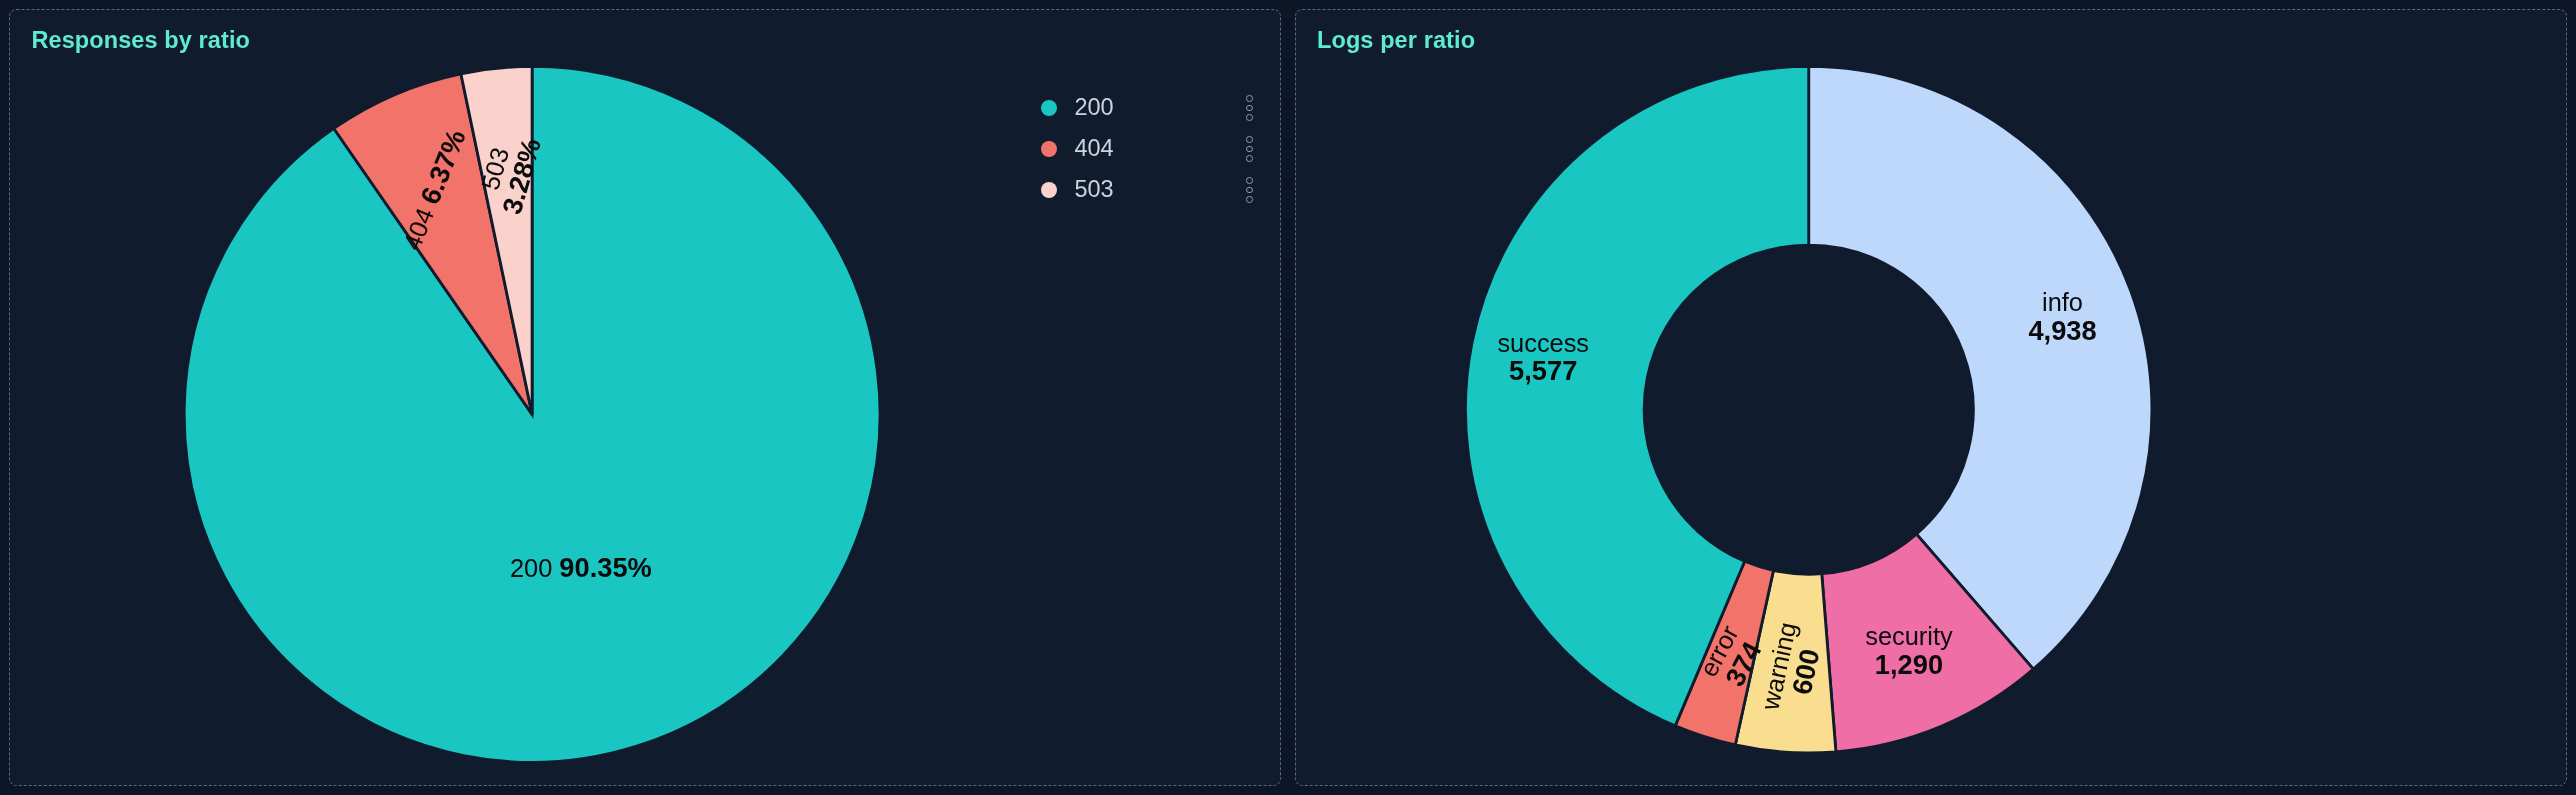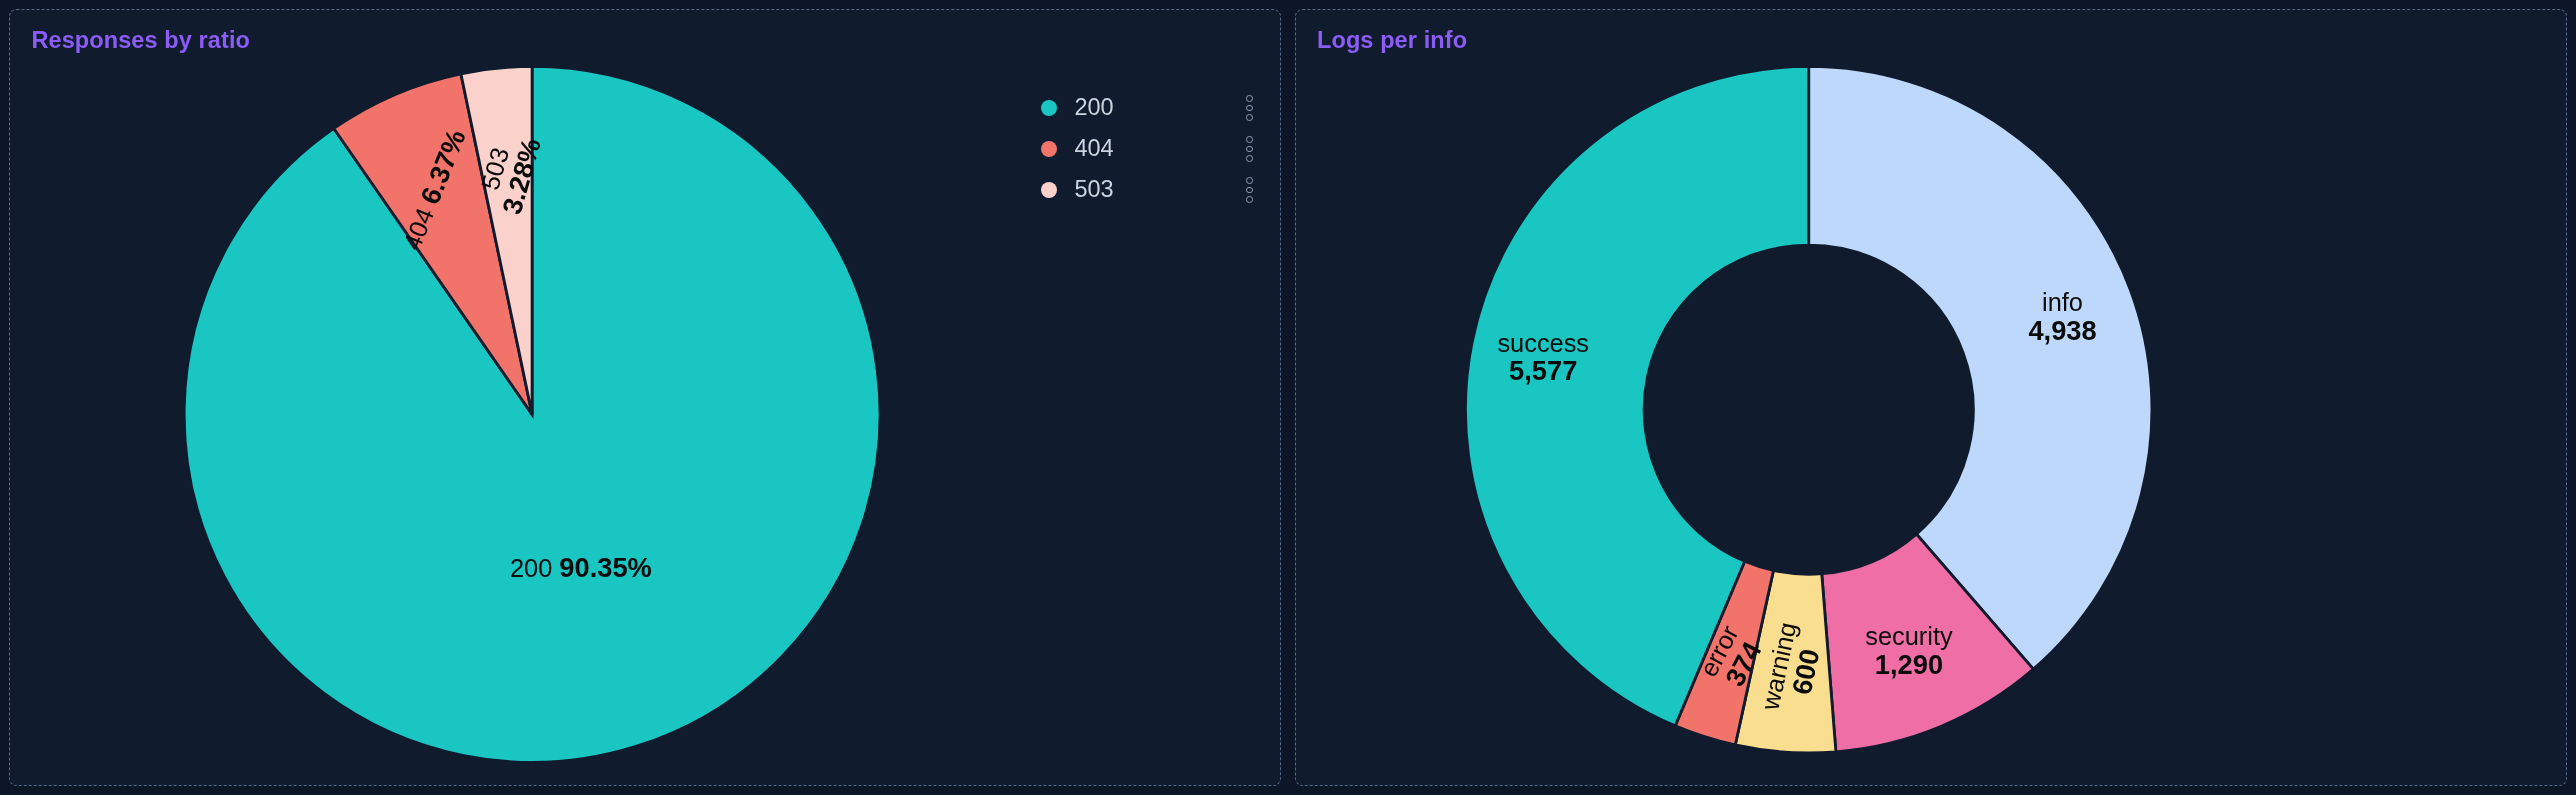--- a/index.html
+++ b/index.html
@@ -34,21 +34,21 @@
   }
   #panel-responses { left: 9.4px;   width: 1272px; }
   #panel-logs      { left: 1295px; width: 1272px; }
 
   .panel-title {
     position: absolute;
     left: 21px;
     top: 17px;
     font-size: 23.5px;
     font-weight: bold;
-    color: #8b5cf6;
+    color: #5eead4;
     letter-spacing: 0.1px;
     white-space: nowrap;
   }
 
   .panel-body {
     position: absolute;
     inset: 0;
   }
 
   
@@ -165,21 +165,21 @@
           <span class="legend-menu">
             <i></i>
             <i></i>
             <i></i>
           </span>
         </div>
       </div>
   </section>
 
   <section class="panel" id="panel-logs">
-    <div class="panel-title">Logs per info</div>
+    <div class="panel-title">Logs per ratio</div>
 
     <div class="panel-body">
       <svg class="chart-svg" id="svg-donut" width="1268" height="773" viewBox="0 0 1348 822">
           <path d="M 545 60 A 365 365 0 0 1 783.9347632500403 700.9260388412938 L 659.557763202074 557.293306293771 A 175 175 0 0 0 545 250 Z" fill="#bdd8fb" stroke="#101b2e" stroke-width="3"></path>
           <path d="M 783.9347632500403 700.9260388412938 A 365 365 0 0 1 573.9528883094316 788.8498732424426 L 558.8815217921932 599.448569362815 A 175 175 0 0 0 659.557763202074 557.293306293771 Z" fill="#ee6ea5" stroke="#101b2e" stroke-width="3"></path>
           <path d="M 573.9528883094316 788.8498732424426 A 365 365 0 0 1 466.91356527442 781.5494477794739 L 507.56129841924246 595.9483653737203 A 175 175 0 0 0 558.8815217921932 599.448569362815 Z" fill="#fade8f" stroke="#101b2e" stroke-width="3"></path>
           <path d="M 466.91356527442 781.5494477794739 A 365 365 0 0 1 403.03363820712855 761.2596498530496 L 476.9339361267055 586.2203800665307 A 175 175 0 0 0 507.56129841924246 595.9483653737203 Z" fill="#f2736a" stroke="#101b2e" stroke-width="3"></path>
           <path d="M 403.03363820712855 761.2596498530496 A 365 365 0 0 1 544.9999999999999 60 L 545 250 A 175 175 0 0 0 476.9339361267055 586.2203800665307 Z" fill="#19c6c2" stroke="#101b2e" stroke-width="3"></path>
           <g class="slice-label" transform="translate(814.9 324.4) rotate(0)">
             <text class="lab-name" text-anchor="middle" y="-4">info</text>

